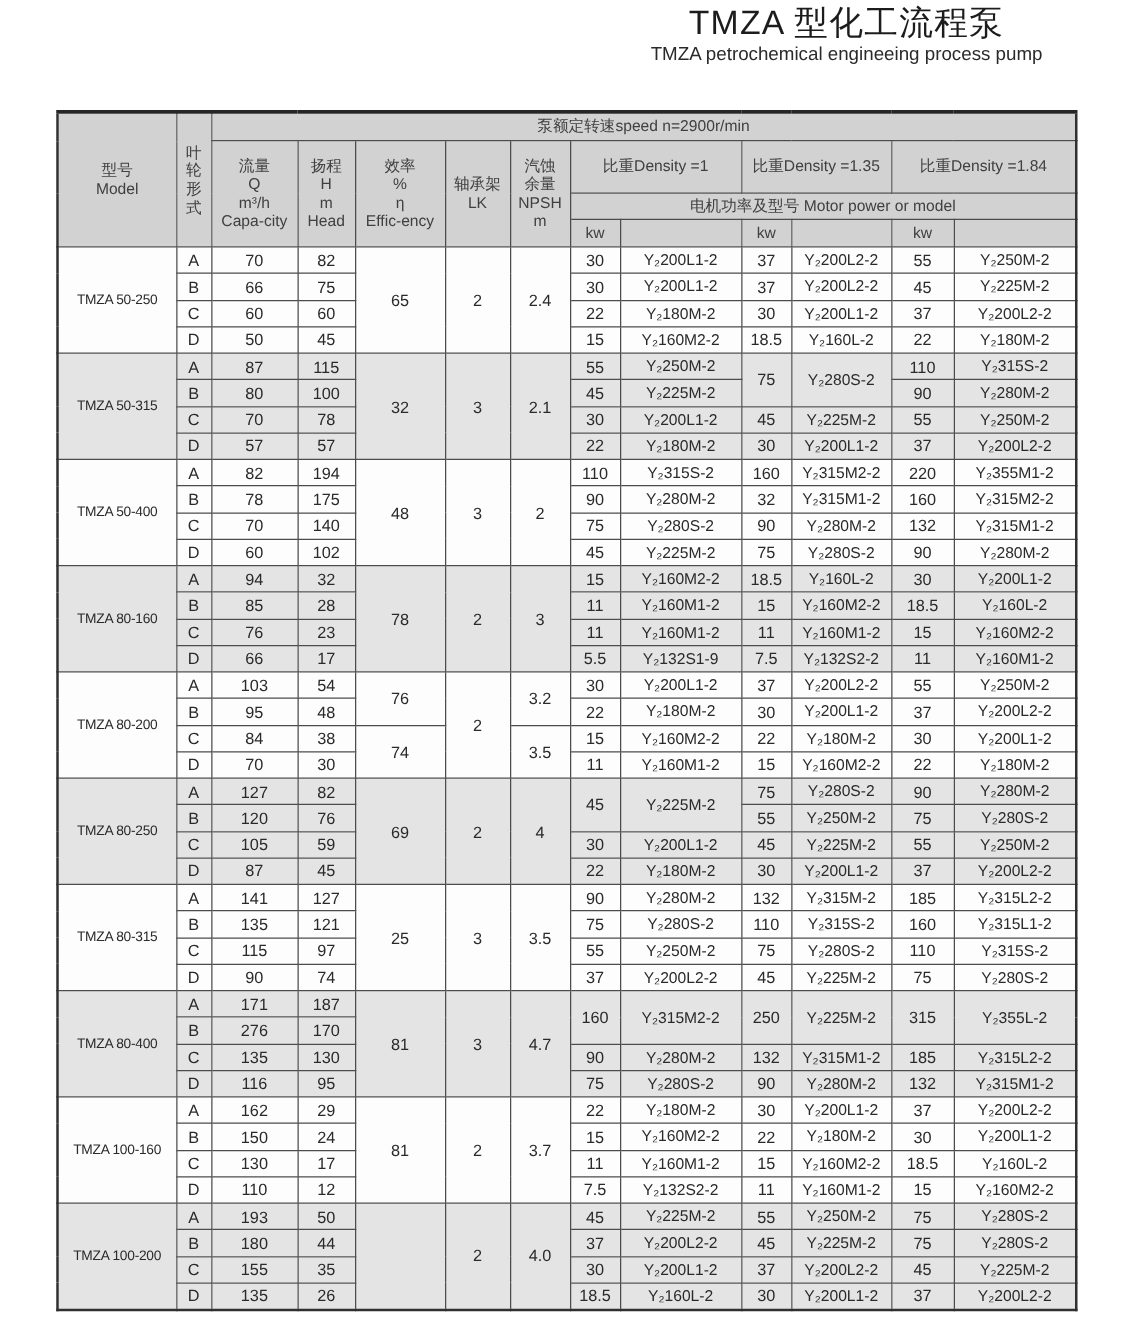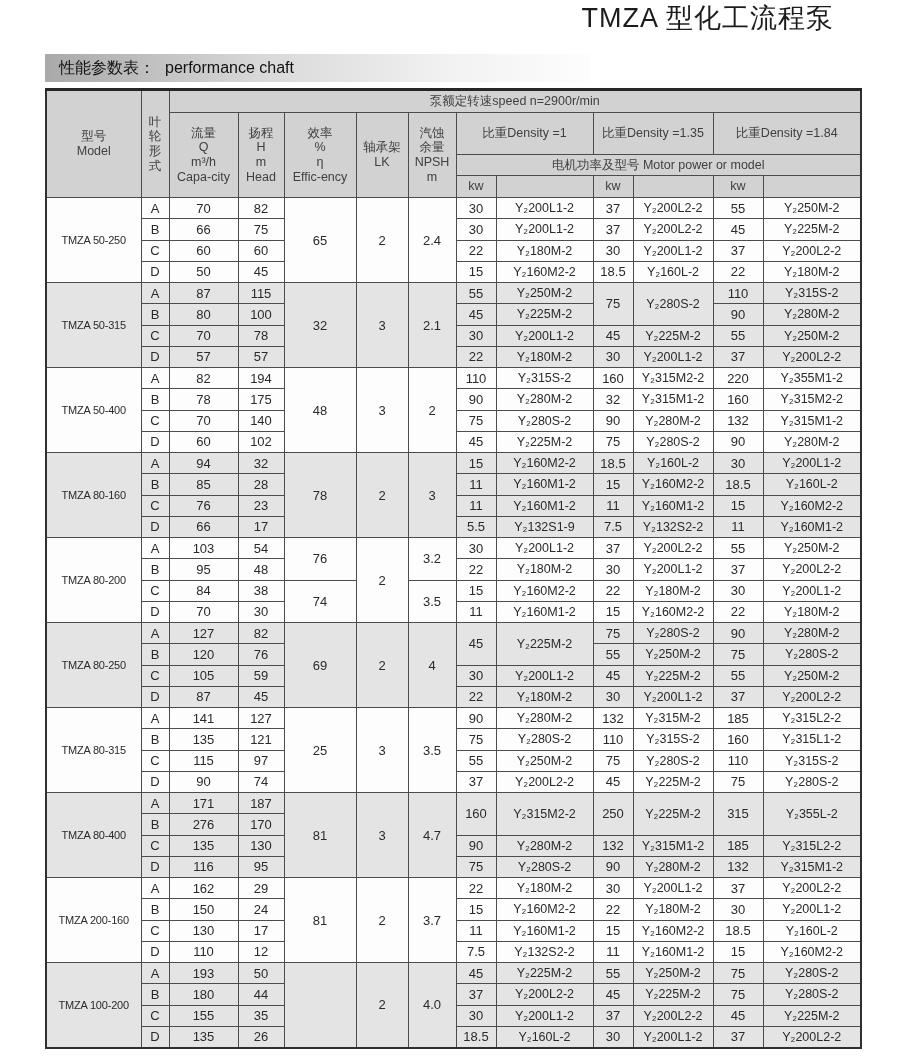--- a/index.html
+++ b/index.html
@@ -40,25 +40,23 @@
   td.model-cell{font-size:11px;letter-spacing:-0.2px;}
   td.motor{font-size:12.5px;}
 </style>
 </head>
 <body>
 
 <div class="page">
 
   <div class="title-block">
     <div class="title-cn">TMZA 型化工流程泵</div>
+    <div class="title-en">TMZA petrochemical engineeing process pump</div>
   </div>
 
-  <div class="section-bar">
-    <span class="sec-cn">性能参数表：</span><span class="sec-en">performance chaft</span>
-  </div>
 
   <table class="perf">
     <colgroup>
       <col style="width:95px">
         <col style="width:28px">
         <col style="width:69px">
         <col style="width:46px">
       <col style="width:72px">
         <col style="width:52px">
         <col style="width:48px">
@@ -485,21 +483,21 @@
           <td>116</td>
           <td>95</td>
           <td>75</td>
           <td class="motor">Y₂280S-2</td>
           <td>90</td>
           <td class="motor">Y₂280M-2</td>
           <td>132</td>
           <td class="motor">Y₂315M1-2</td>
         </tr>
         <tr>
-          <td rowspan="4" class="model-cell">TMZA 200-160</td>
+          <td rowspan="4" class="model-cell">TMZA 100-160</td>
           <td>A</td>
           <td>162</td>
           <td>29</td>
           <td rowspan="4">81</td>
           <td rowspan="4">2</td>
           <td rowspan="4">3.7</td>
           <td>22</td>
           <td class="motor">Y₂180M-2</td>
           <td>30</td>
           <td class="motor">Y₂200L1-2</td>

